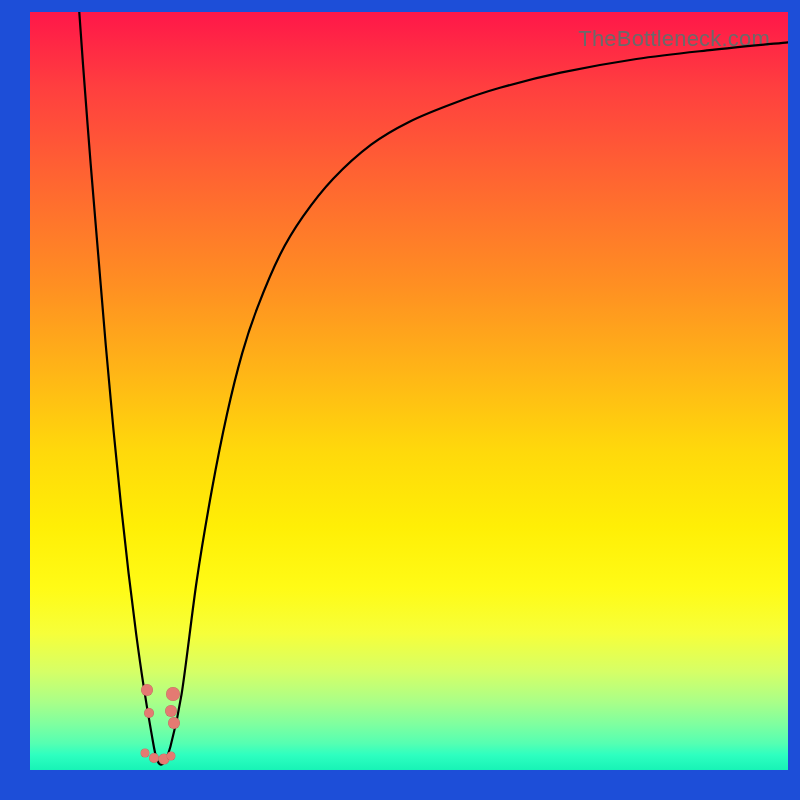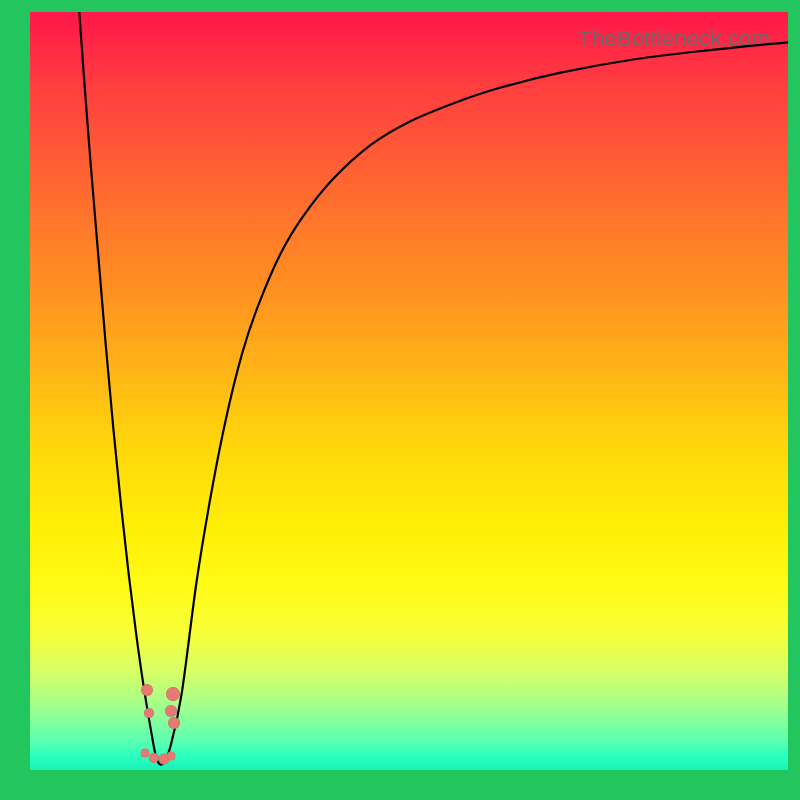--- a/index.html
+++ b/index.html
@@ -8,21 +8,21 @@
     width: 800px;
     height: 800px;
     overflow: hidden;
     background: #000;
     font-family: Arial, Helvetica, sans-serif;
   }
   .frame {
     position: relative;
     width: 800px;
     height: 800px;
-    background: #22c55e;
+    background: #1d4ed8;
   }
   .plot {
     position: absolute;
     left: 30px;
     top: 12px;
     width: 758px;
     height: 758px;
     background: linear-gradient(to bottom,
       #ff1749 0%,
       #ff3f3f 10%,

